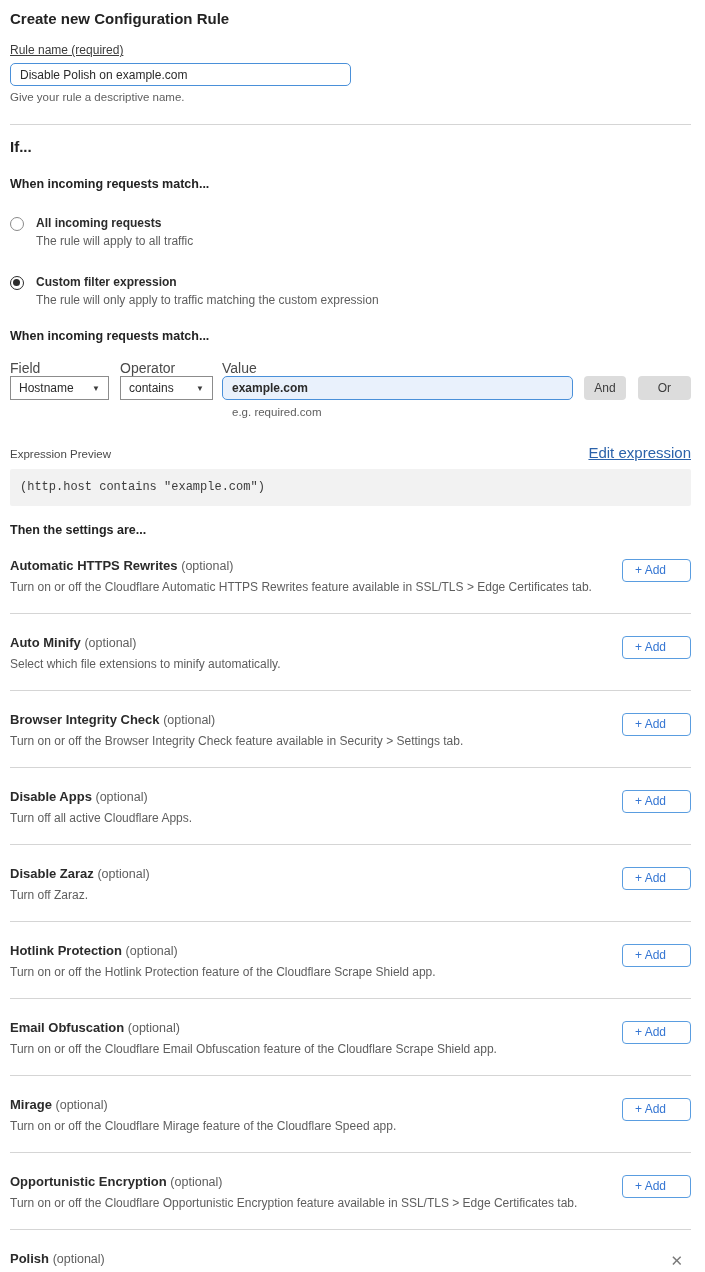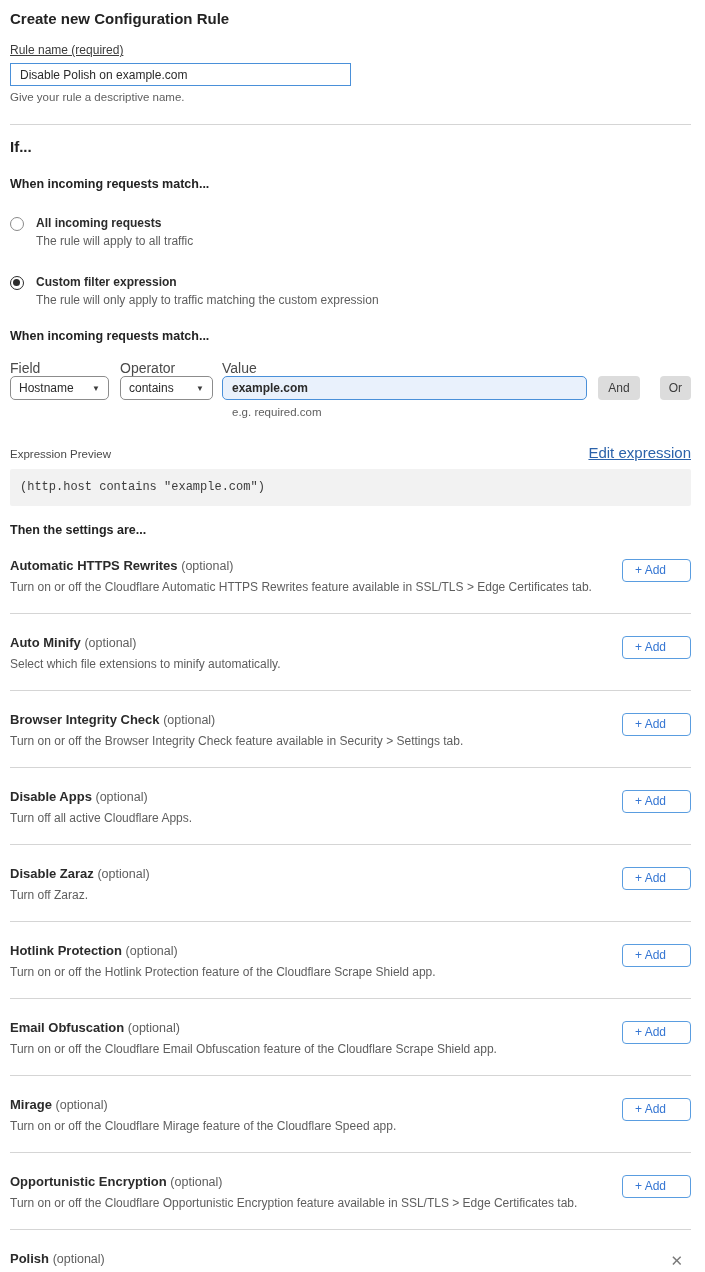--- a/index.html
+++ b/index.html
@@ -21,21 +21,21 @@
   .field-label {
     font-size: 12px;
     color: #3c3c3c;
     margin-bottom: 6px;
     text-decoration: underline;
   }
   .rule-name-input {
     width: 341px;
     height: 23px;
     border: 1px solid #4a90d9;
-    border-radius: 0;
+    border-radius: 5px;
     padding: 0 9px;
     font-size: 12px;
     font-family: "Liberation Sans", sans-serif;
     color: #2b2b2b;
     outline: none;
     background: #ffffff;
   }
   .helper-text {
     font-size: 11.5px;
     color: #5e5e5e;
@@ -101,21 +101,21 @@
     margin-top: 17px;
   }
   .builder-col { display: flex; flex-direction: column; }
   .builder-col .col-label {
     font-size: 14px;
     color: #4a4a4a;
   }
   .fake-select {
     height: 24px;
     border: 1px solid #8c8c8c;
-    border-radius: 5px;
+    border-radius: 0;
     background: #ffffff;
     display: flex;
     align-items: center;
     justify-content: space-between;
     padding: 0 8px;
     font-size: 12px;
     color: #2b2b2b;
     cursor: pointer;
   }
   .fake-select .caret {
@@ -145,21 +145,21 @@
     border: none;
     border-radius: 4px;
     background: #dcdcdc;
     color: #3c3c3c;
     font-size: 12px;
     font-family: "Liberation Sans", sans-serif;
     padding: 0 10px;
     margin-left: 11px;
     cursor: pointer;
   }
-  .conj-btn.or { margin-left: 20px; padding: 0 9px; }
+  .conj-btn.or { margin-left: 12px; padding: 0 20px; }
   .eg-helper {
     font-size: 11.5px;
     color: #5e5e5e;
     margin: 6px 0 0 222px;
   }
   .preview-row {
     display: flex;
     justify-content: space-between;
     align-items: baseline;
     margin-top: 26px;

